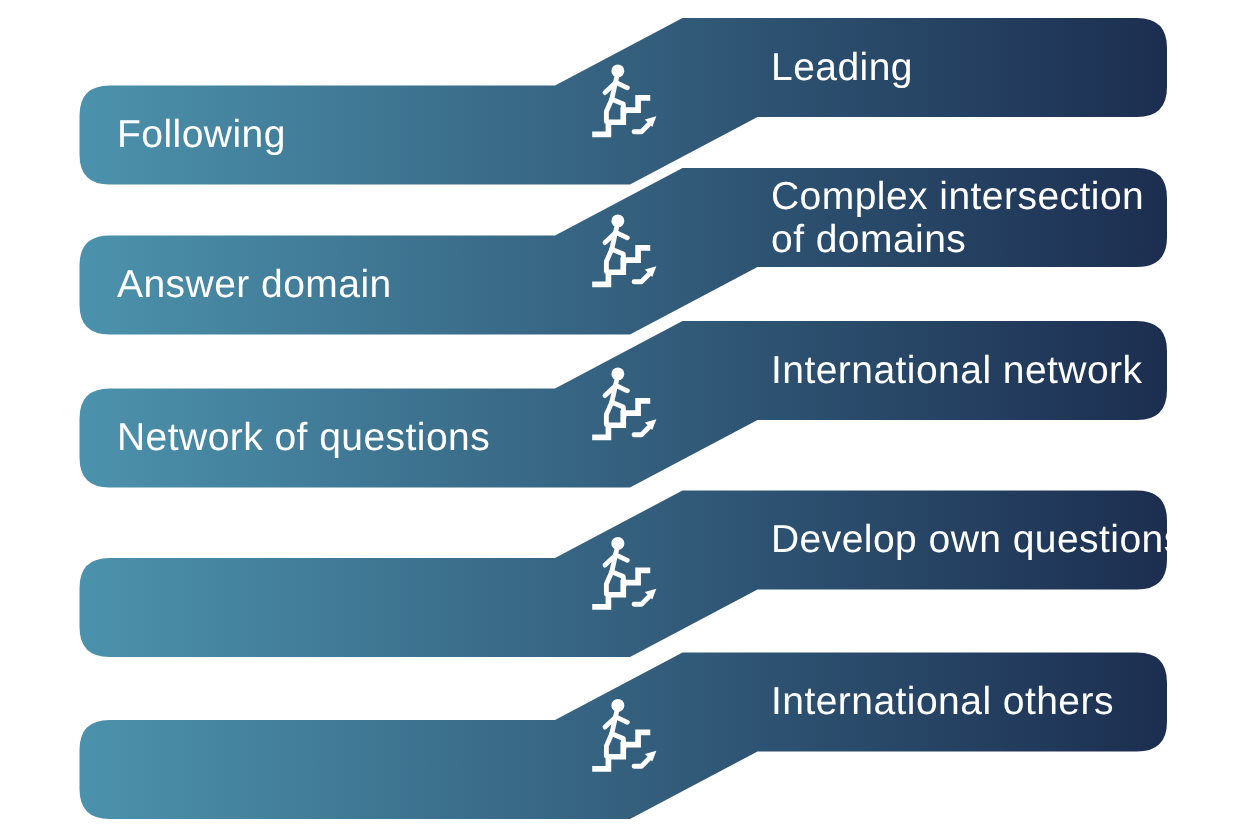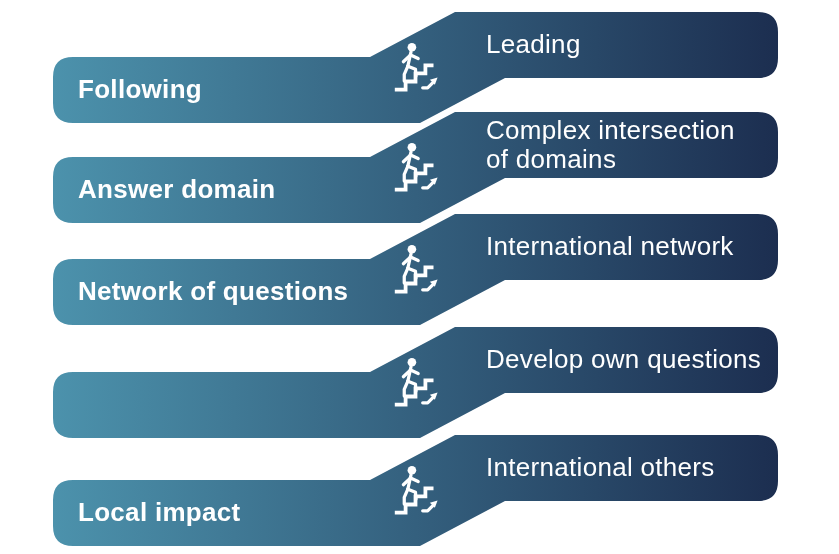--- a/index.html
+++ b/index.html
@@ -25,22 +25,22 @@
     height: 66px;
     display: flex;
     align-items: center;
     color: #ffffff;
     font-size: 26px;
     line-height: 1.12;
     letter-spacing: 0.3px;
     white-space: pre-line;
     pointer-events: none;
   }
-  .label.left  { left: 78px;  width: 305px; font-weight: bold; }
-  .label.right { left: 486px; width: 285px; }
+  .label.left  { left: 78px;  width: 305px; }
+  .label.right { left: 514px; width: 285px; }
 </style>
 </head>
 <body>
 
 <div class="canvas">
 
   <svg class="bg" width="839" height="554" viewBox="0 0 839 554">
     <defs>
       <linearGradient id="ribbonGrad" gradientUnits="userSpaceOnUse" x1="53" y1="0" x2="778" y2="0">
         <stop offset="0" stop-color="#4C92AC"></stop>
@@ -78,16 +78,15 @@
 
   <div class="label left" style="top:157px">Answer domain</div>
   <div class="label right" style="top:112px">Complex intersection
 of domains</div>
 
   <div class="label left" style="top:259px">Network of questions</div>
   <div class="label right" style="top:214px">International network</div>
 
   <div class="label right" style="top:327px">Develop own questions</div>
 
-  <div class="label left" style="top:480px">Local impact</div>
   <div class="label right" style="top:435px">International others</div>
 
 </div>
 
 </body></html>

